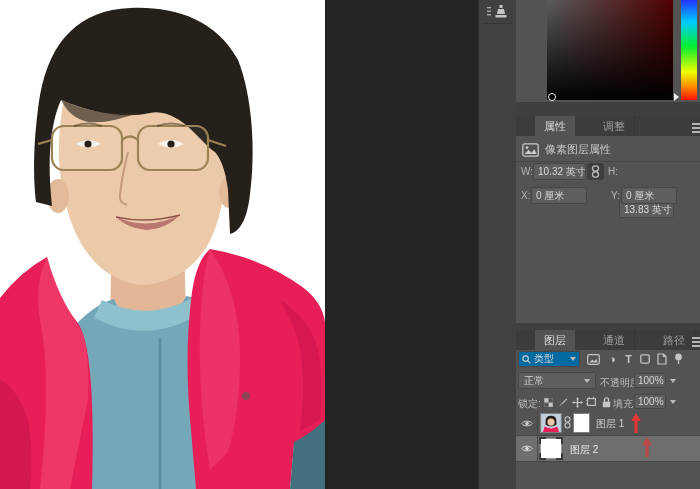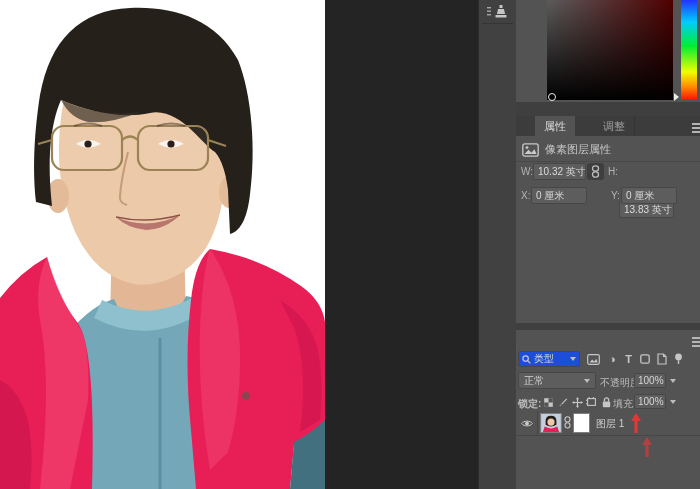--- a/index.html
+++ b/index.html
@@ -46,21 +46,21 @@
                 color:#c9c9c9;font-size:11px;}
   .props-divider{position:absolute;left:0;top:45px;width:184px;height:1px;background:#484848;}
   .flabel{position:absolute;font-size:10px;color:#b3b3b3;}
   .pfield{position:absolute;height:17px;background:#5d5d5d;border:1px solid #474747;border-radius:2px;
           font-size:10px;color:#dbdbdb;line-height:15px;padding:0 4px;box-sizing:border-box;white-space:nowrap;overflow:hidden;}
   .linkbtn{position:absolute;left:71px;top:47px;width:17px;height:17px;background:#3e3e3e;
            border-radius:3px;display:flex;align-items:center;justify-content:center;}
 
   
   .layerspanel{top:330px;height:159px;}
-  .kind-select{position:absolute;left:2px;top:21px;width:62px;height:16px;background:#1d4ed8;
+  .kind-select{position:absolute;left:2px;top:21px;width:62px;height:16px;background:#0369a1;
                border:1px solid #474747;border-radius:2px;box-sizing:border-box;display:flex;
                align-items:center;gap:3px;padding:0 3px;font-size:10px;color:#d6d6d6;}
   .filter-icons{position:absolute;top:21px;left:0;width:184px;height:16px;}
   .ficon{position:absolute;top:0;height:16px;display:flex;align-items:center;justify-content:center;
          color:#c6c6c6;font-size:11px;}
   .blend-select{position:absolute;left:2px;top:42px;width:78px;height:17px;background:#5d5d5d;
                 border:1px solid #474747;border-radius:2px;box-sizing:border-box;display:flex;
                 align-items:center;justify-content:space-between;padding:0 5px;font-size:10px;color:#d6d6d6;}
   .mini-box{position:absolute;height:15px;background:#5d5d5d;border:1px solid #474747;border-radius:2px;
             font-size:10px;color:#d6d6d6;line-height:14px;padding:0 3px;box-sizing:border-box;}
@@ -202,20 +202,25 @@
       <span class="flabel" style="left:92px;top:50px;">H:</span>
       <div class="pfield" style="left:103px;top:47px;width:55px;margin-top:38px;">13.83 英寸</div>
 
       <span class="flabel" style="left:5px;top:74px;">X:</span>
       <div class="pfield" style="left:15px;top:71px;width:56px;">0 厘米</div>
       <span class="flabel" style="left:95px;top:74px;">Y:</span>
       <div class="pfield" style="left:105px;top:71px;width:56px;">0 厘米</div>
     </div>
 
     <div class="panel layerspanel">
+      <div class="tabbar">
+        <div class="tab active">图层</div>
+        <div class="tab">通道</div>
+        <div class="tab">路径</div>
+      </div>
       <div class="panel-menu">
           <i></i>
           <i></i>
           <i></i>
         </div>
 
       <div class="kind-select">
         <svg width="9" height="9" viewBox="0 0 9 9">
           <circle cx="3.6" cy="3.6" r="2.7" fill="none" stroke="#c9c9c9" stroke-width="1.2"></circle>
           <path d="M5.8,5.8 L8.3,8.3" stroke="#c9c9c9" stroke-width="1.2"></path>
@@ -252,21 +257,21 @@
       </div>
 
       <div class="blend-select">
         <span>正常</span>
         <span class="caret"></span>
       </div>
       <span class="flabel" style="left:84px;top:46px;color:#bdbdbd;">不透明度:</span>
       <div class="mini-box" style="left:118px;top:43px;width:32px;">100%</div>
       <span class="caret caret-abs" style="left:154px;top:49px;"></span>
 
-      <span class="flabel" style="left:2px;top:67px;color:#bdbdbd;font-weight:bold;">锁定:</span>
+      <span class="flabel" style="left:2px;top:67px;color:#bdbdbd;">锁定:</span>
       <div class="lock-icons">
         <span class="licon" style="left:26px;width:12px;">
           <svg width="9" height="9" viewBox="0 0 9 9">
             <rect x="0" y="0" width="4.5" height="4.5" fill="#c6c6c6"></rect>
             <rect x="4.5" y="4.5" width="4.5" height="4.5" fill="#c6c6c6"></rect>
             <rect x="0" y="0" width="9" height="9" fill="none" stroke="#8b8b8b" stroke-width="0.8"></rect>
           </svg>
         </span>
         <span class="licon" style="left:41px;width:12px;">
           <svg width="10" height="10" viewBox="0 0 10 10">
@@ -313,20 +318,35 @@
             <path d="M2,20 L4,14 Q11,18 18,14 L20,20 Z" fill="#e81f57"></path>
           </svg>
           <svg style="position:absolute;left:48px;top:5px;" width="7" height="13" viewBox="0 0 7 13">
             <rect x="1" y="0.8" width="5" height="5.2" rx="2.4" fill="none" stroke="#c8c8c8" stroke-width="1.1"></rect>
             <rect x="1" y="6.8" width="5" height="5.2" rx="2.4" fill="none" stroke="#c8c8c8" stroke-width="1.1"></rect>
           </svg>
           <div class="thumb" style="left:57px;top:2px;width:17px;height:20px;background:#fff;"></div>
           <span class="lname" style="left:80px;top:6px;">图层 1</span>
         </div>
 
+        <div class="lrow selected">
+          <div class="eyecell">
+            <svg width="14" height="9" viewBox="0 0 15 10">
+              <path d="M1.5,5 C4,1.5 11,1.5 13.5,5 C11,8.5 4,8.5 1.5,5 Z" fill="none" stroke="#d6d6d6" stroke-width="1.1"></path>
+              <circle cx="7.5" cy="5" r="2.1" fill="#d6d6d6"></circle>
+            </svg>
+          </div>
+          <div class="thumb" style="left:24px;top:2px;width:22px;height:21px;background:#fff;border-color:#9a9a9a;">
+            <span class="corner c-tl"></span>
+              <span class="corner c-tr"></span>
+            <span class="corner c-bl"></span>
+              <span class="corner c-br"></span>
+          </div>
+          <span class="lname" style="left:54px;top:7px;">图层 2</span>
+        </div>
 
 
       </div>
     </div>
   </div>
 
   <svg class="arrow" style="left:630px;top:412px;" viewBox="0 0 12 22">
     <path d="M6,1 L11,9 L7.6,9 L7.6,21 L4.4,21 L4.4,9 L1,9 Z" fill="#e23737"></path>
   </svg>
   <svg class="arrow arrow2" style="left:641px;top:436px;" viewBox="0 0 12 22">

